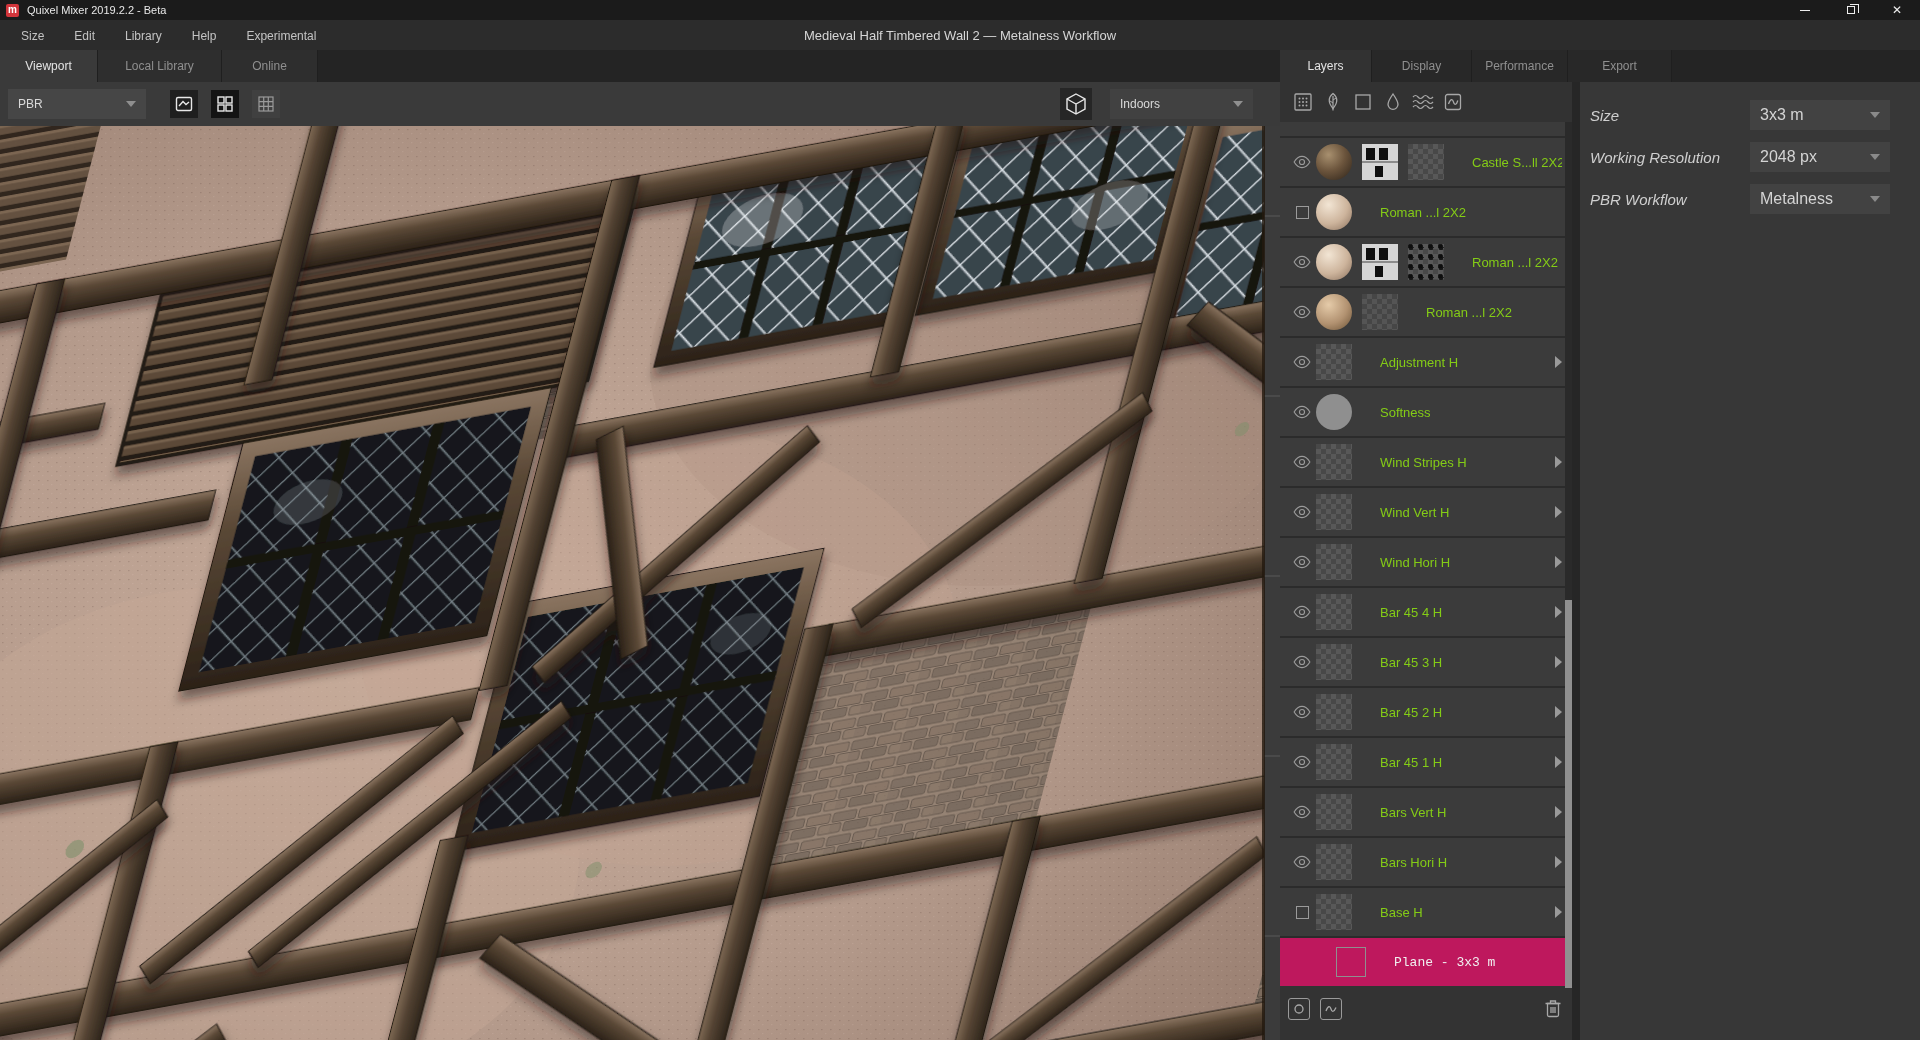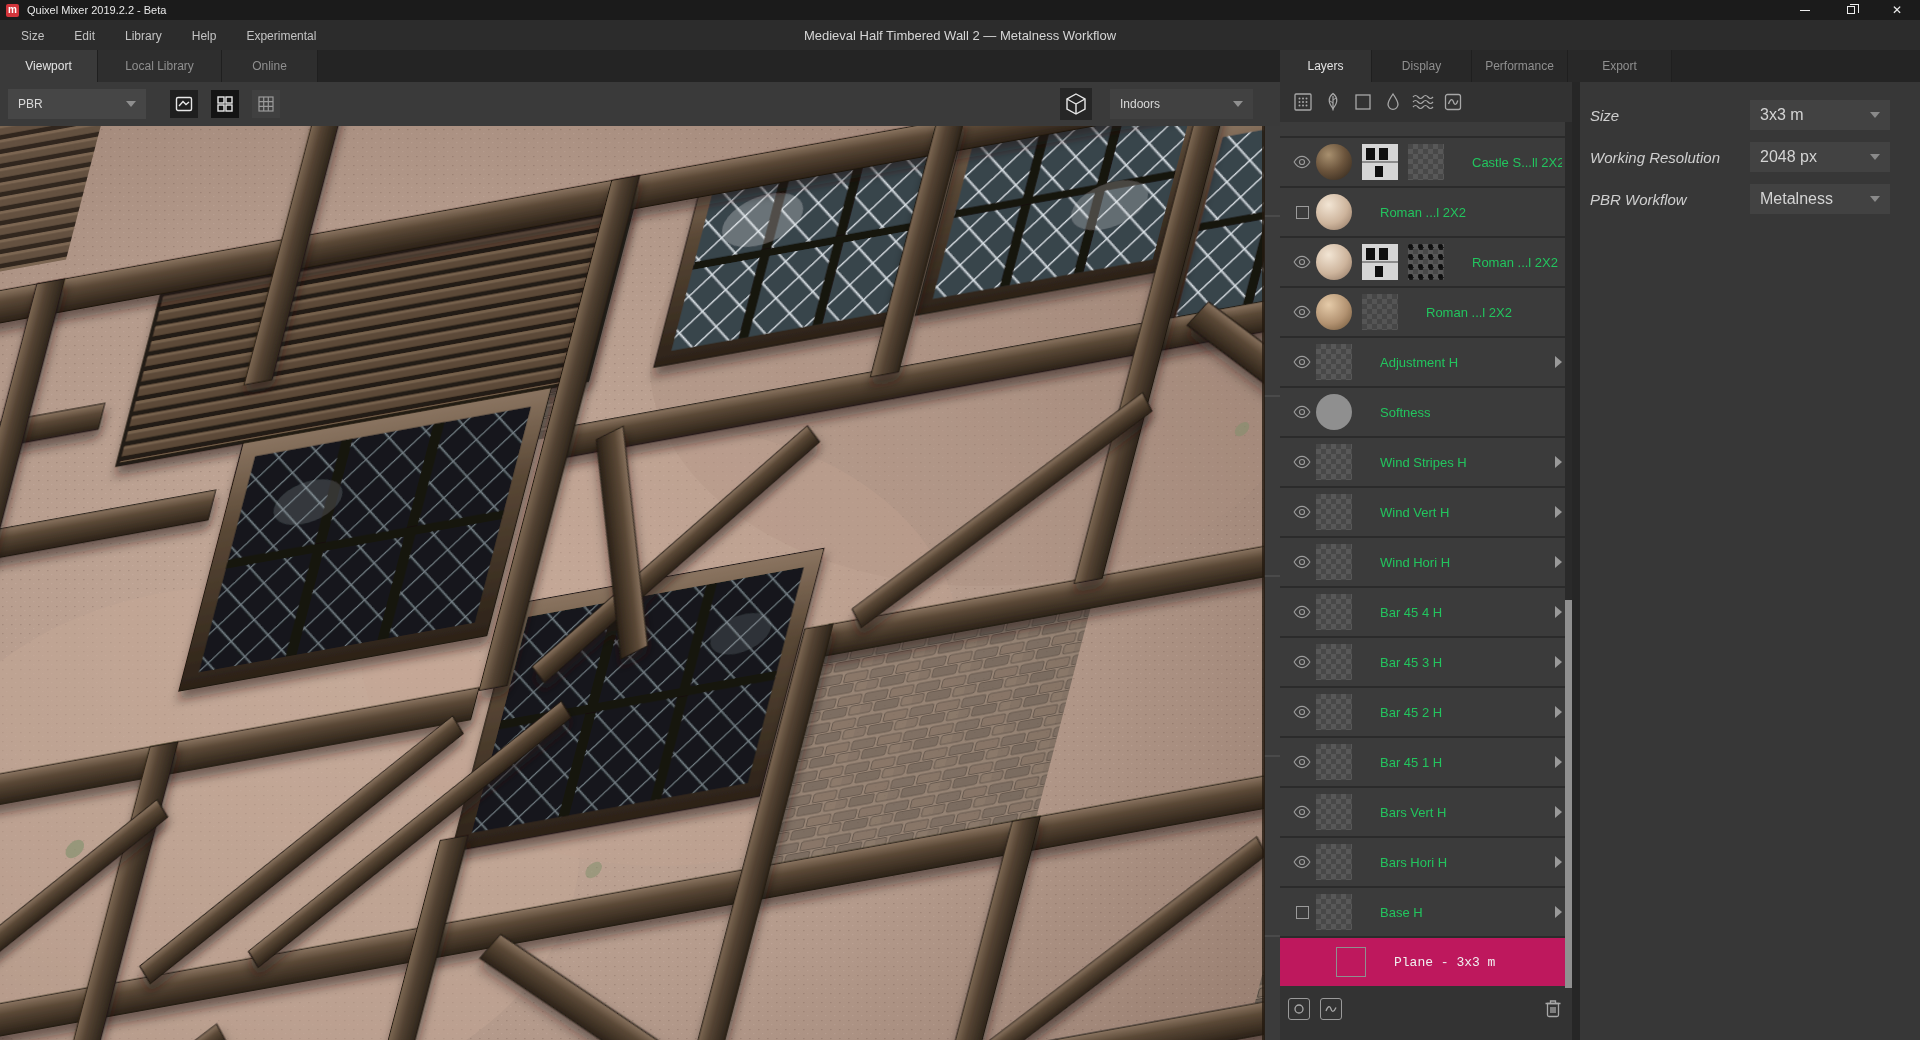--- a/index.html
+++ b/index.html
@@ -88,21 +88,21 @@
       linear-gradient(45deg,#585858 25%,transparent 25%,transparent 75%,#585858 75%),
       linear-gradient(45deg,#585858 25%,#484848 25%,#484848 75%,#585858 75%); }
   .t-checker-faint { opacity:.9; }
   .t-mask { background-color:#d6d6d6;
     background-image:linear-gradient(#101010,#101010),linear-gradient(#101010,#101010),
       linear-gradient(#101010,#101010),linear-gradient(rgba(80,80,80,.55),rgba(80,80,80,.55));
     background-repeat:no-repeat;
     background-size:9px 12px,9px 12px,8px 11px,36px 2px;
     background-position:4px 4px,17px 4px,13px 22px,0 17px; }
   .t-plane { width:30px; height:30px; flex-basis:30px; margin-left:20px; border:1px solid #8f8f8f; background:transparent; }
-  .layer-label { font-size:13px; color:#22c55e; margin-left:18px; flex:1; white-space:nowrap; overflow:hidden; }
+  .layer-label { font-size:13px; color:#84cc16; margin-left:18px; flex:1; white-space:nowrap; overflow:hidden; }
   .layer-row.selected .layer-label { color:#f0f0f0; }
   .arrow { width:0; height:0; border-top:6px solid transparent; border-bottom:6px solid transparent;
     border-left:7px solid #9a9a9a; margin-left:6px; }
 
   .layers-footer { height:54px; background:#333333; display:flex; align-items:flex-start; padding:12px 10px 0 8px; }
   .lf-btn { width:22px; height:22px; border:1px solid #9a9a9a; border-radius:3px; margin-right:10px;
     display:flex; align-items:center; justify-content:center; }
   .lf-trash { margin-left:auto; display:flex; align-items:center; }
 
   .scrollbar-track { position:absolute; right:0; top:40px; width:7px; height:864px; background:#2a2a2a; }

